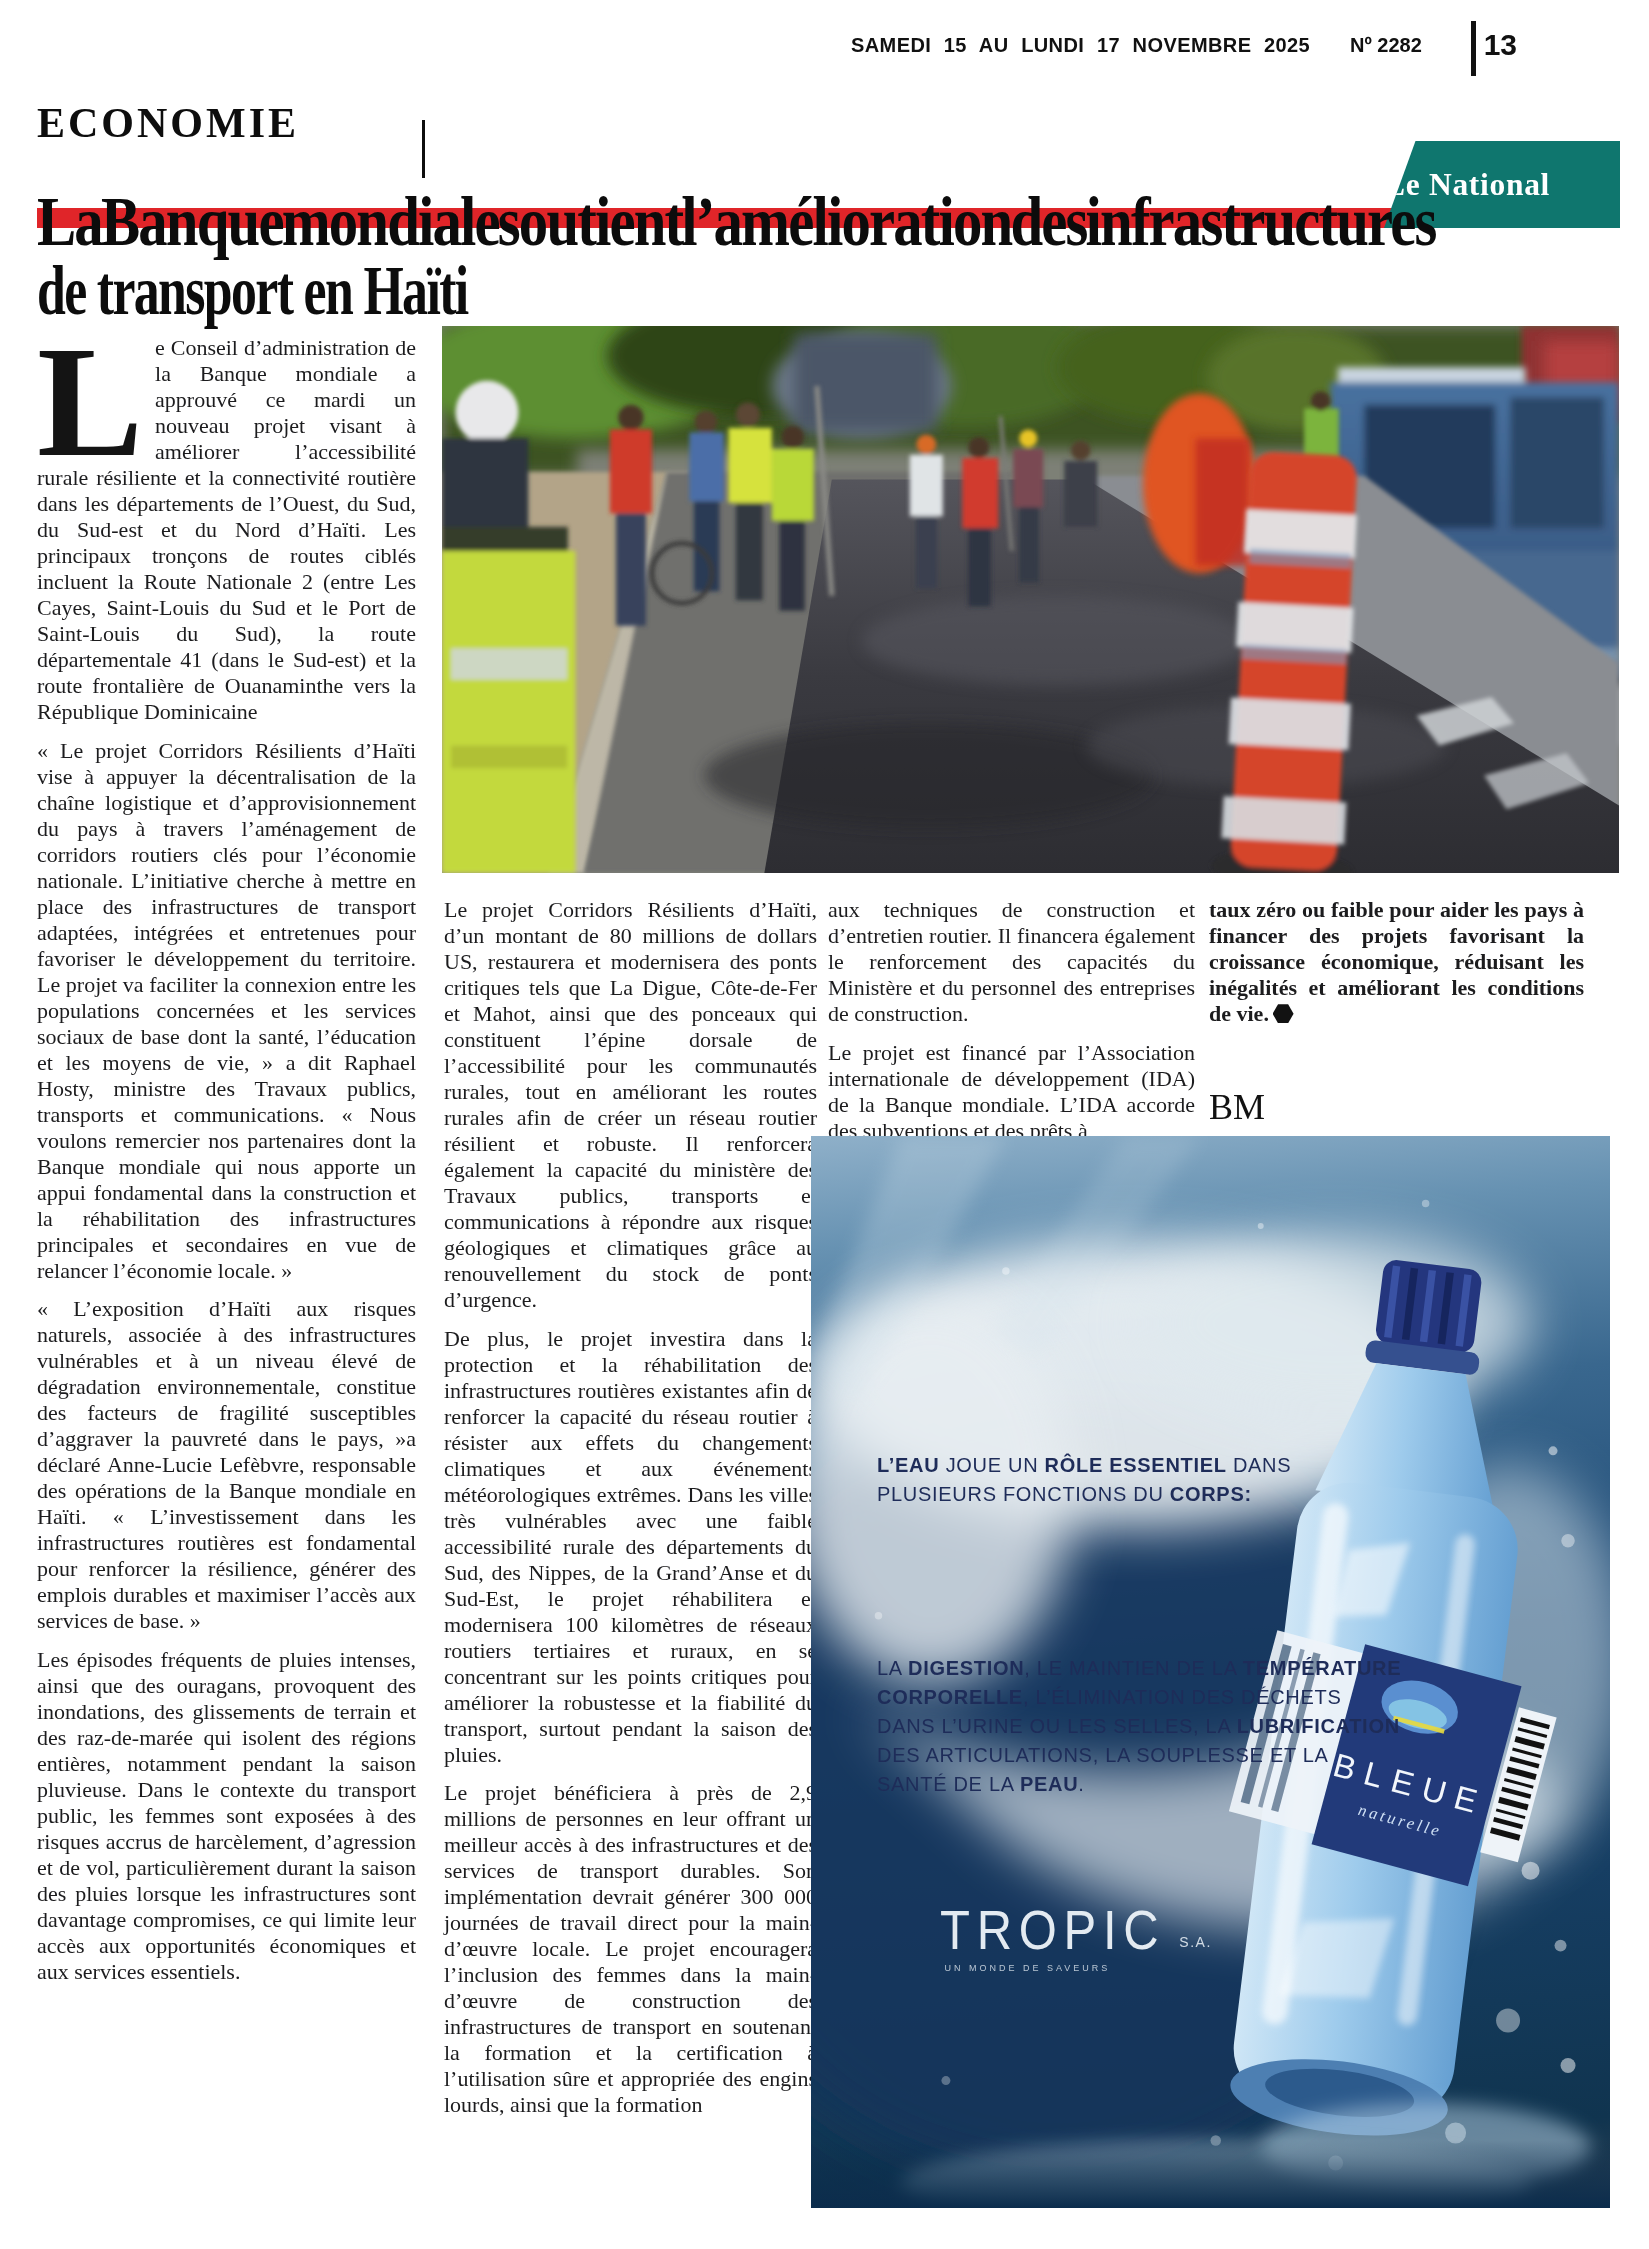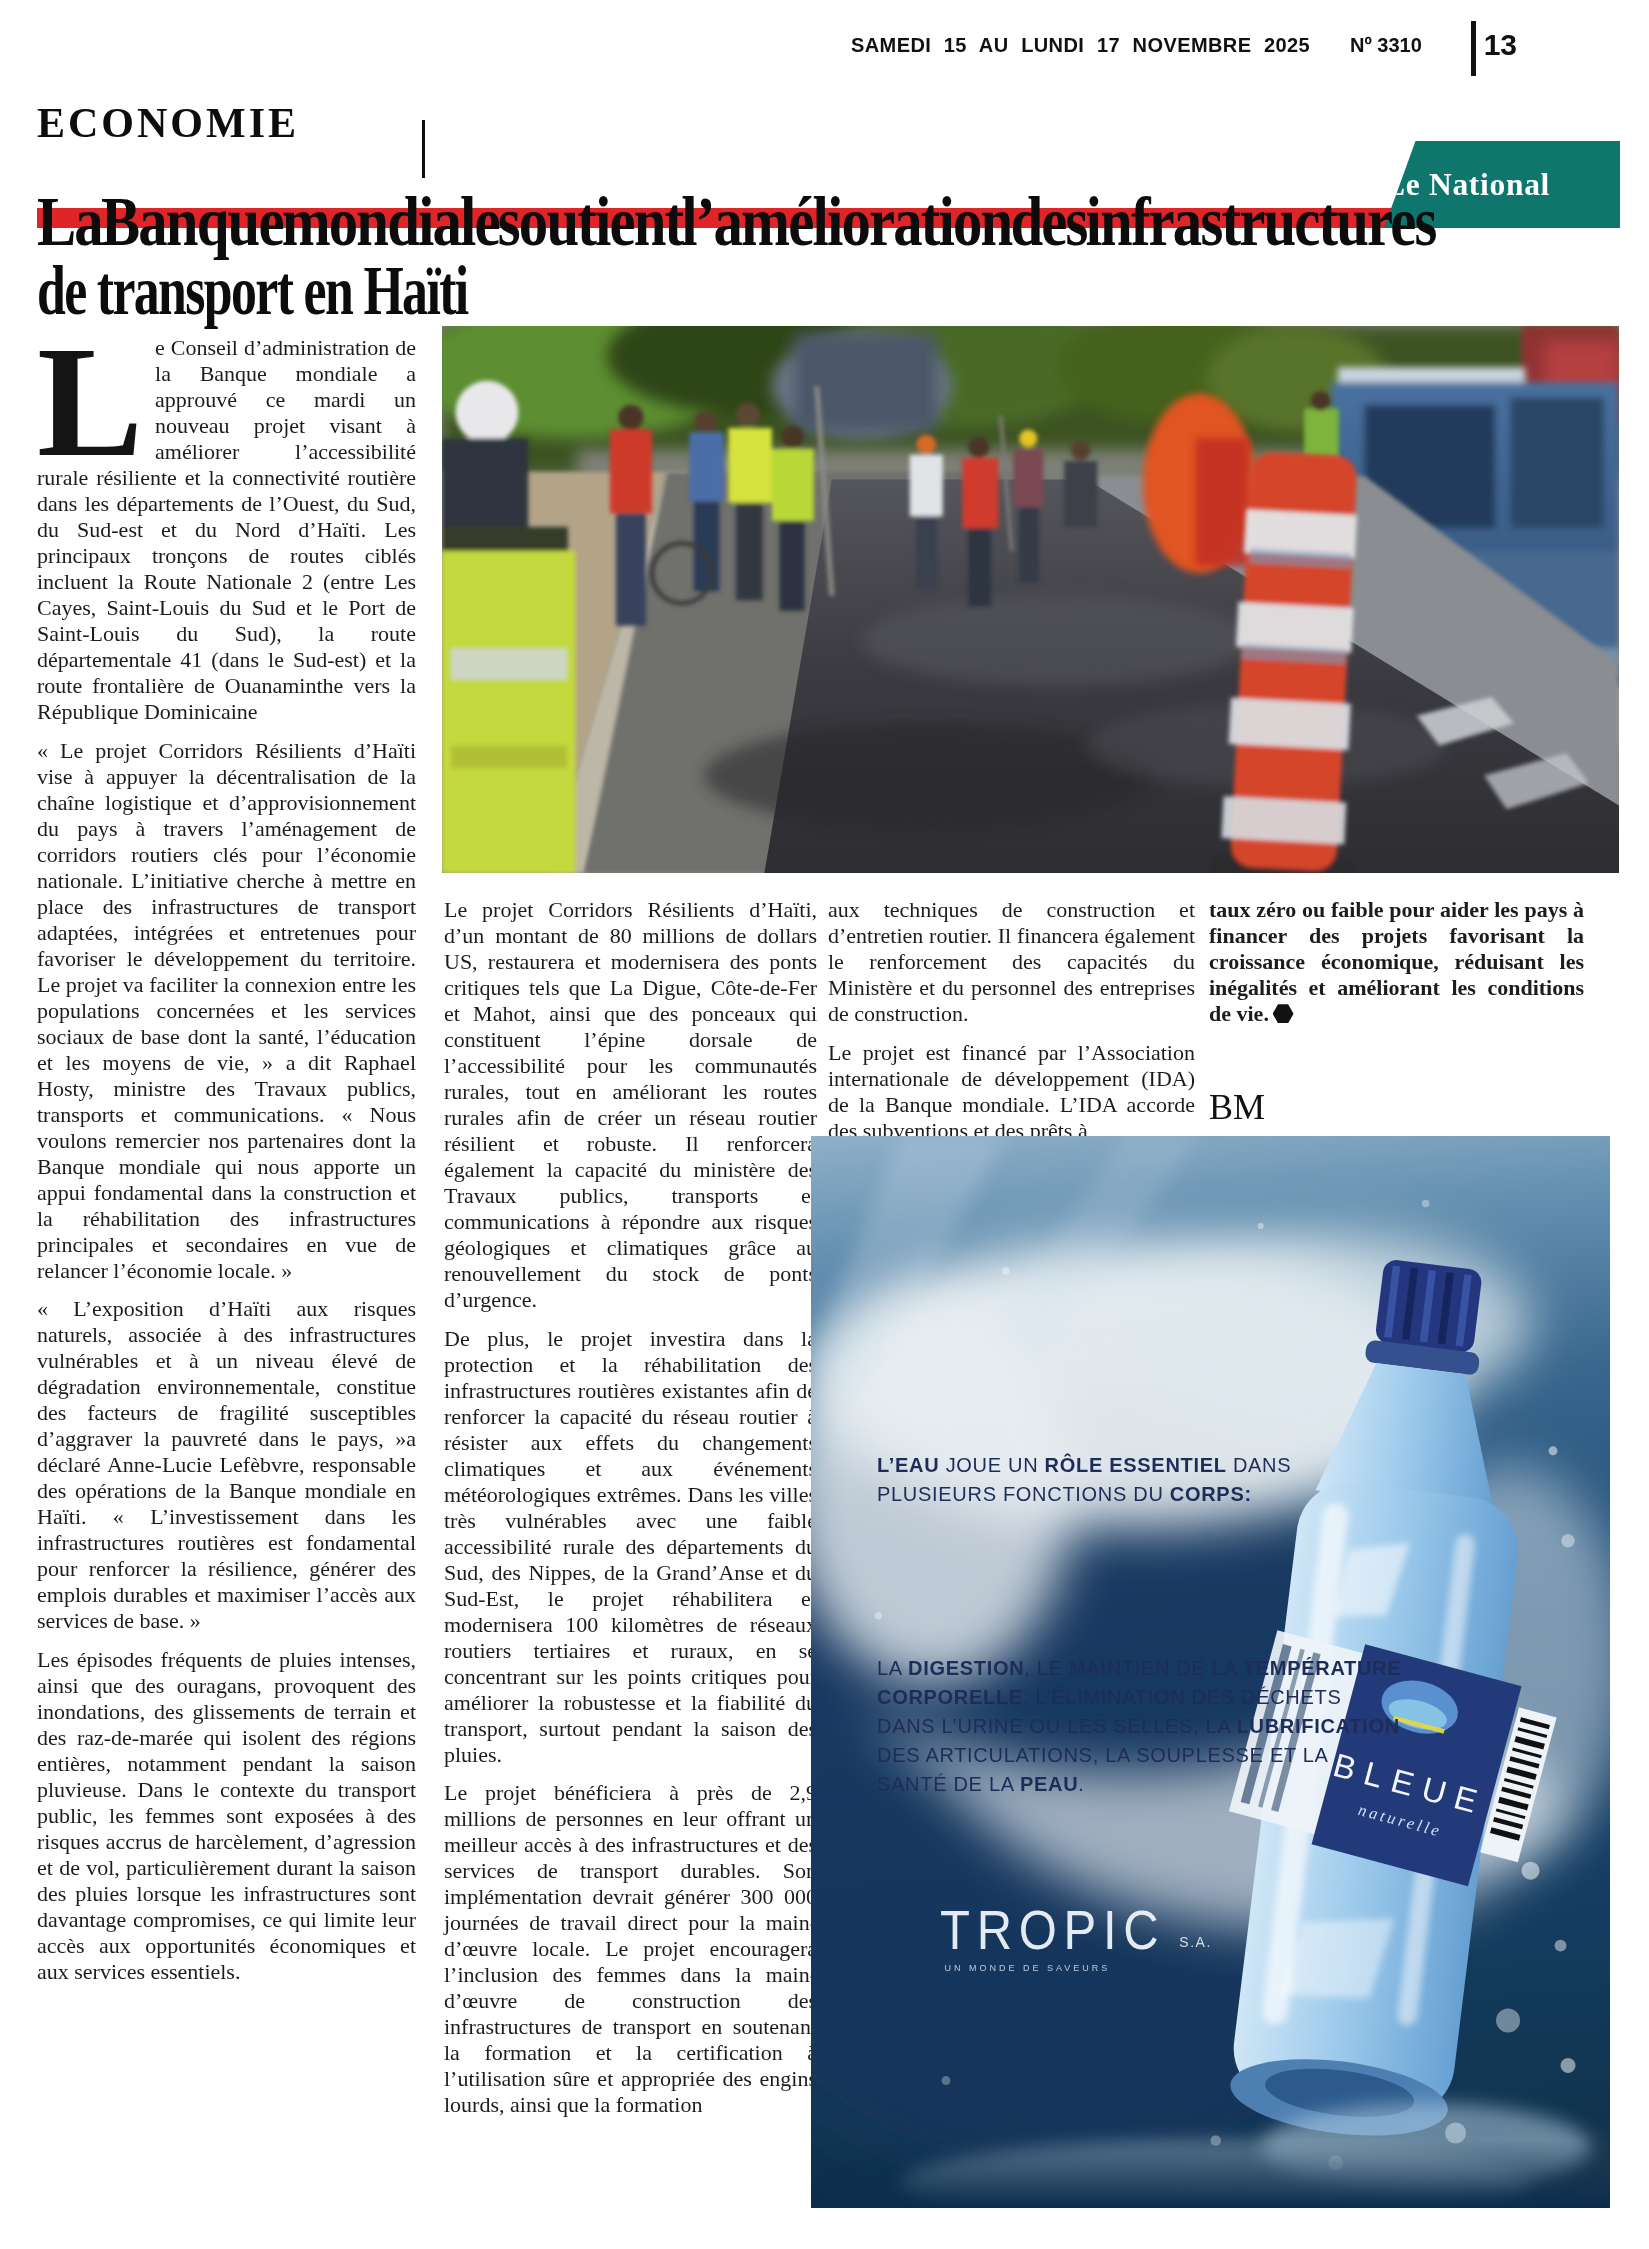--- a/index.html
+++ b/index.html
@@ -48,21 +48,21 @@
   .ad-copy2{top:489px;margin-top:29px;}
   .tropic{position:absolute;left:129px;top:766px;color:#eef4f9;font-family:"Liberation Sans",sans-serif;}
   .tropic .word{font-size:49px;letter-spacing:6.7px;font-weight:normal;transform:scaleY(1.12);display:inline-block;opacity:.95;}
   .tropic .sa{font-size:14px;letter-spacing:1.5px;opacity:.85;margin-left:14px;}
   .tropic .tag{font-size:9px;letter-spacing:3px;opacity:.75;margin-top:4.5px;margin-left:4.5px;}
 </style>
 </head>
 <body>
 
 <div class="abs dateline">SAMEDI 15 AU LUNDI 17 NOVEMBRE 2025</div>
-<div class="abs issue">Nº 3310</div>
+<div class="abs issue">Nº 2282</div>
 <div class="abs pageblock">
   <div class="pagebar"></div>
   <div class="pagenum">13</div>
 </div>
 
 <div class="abs section-label">ECONOMIE</div>
 <div class="abs section-divider"></div>
 <div class="abs redband"></div>
 <div class="abs brandbox">
   <span>Le National</span>

